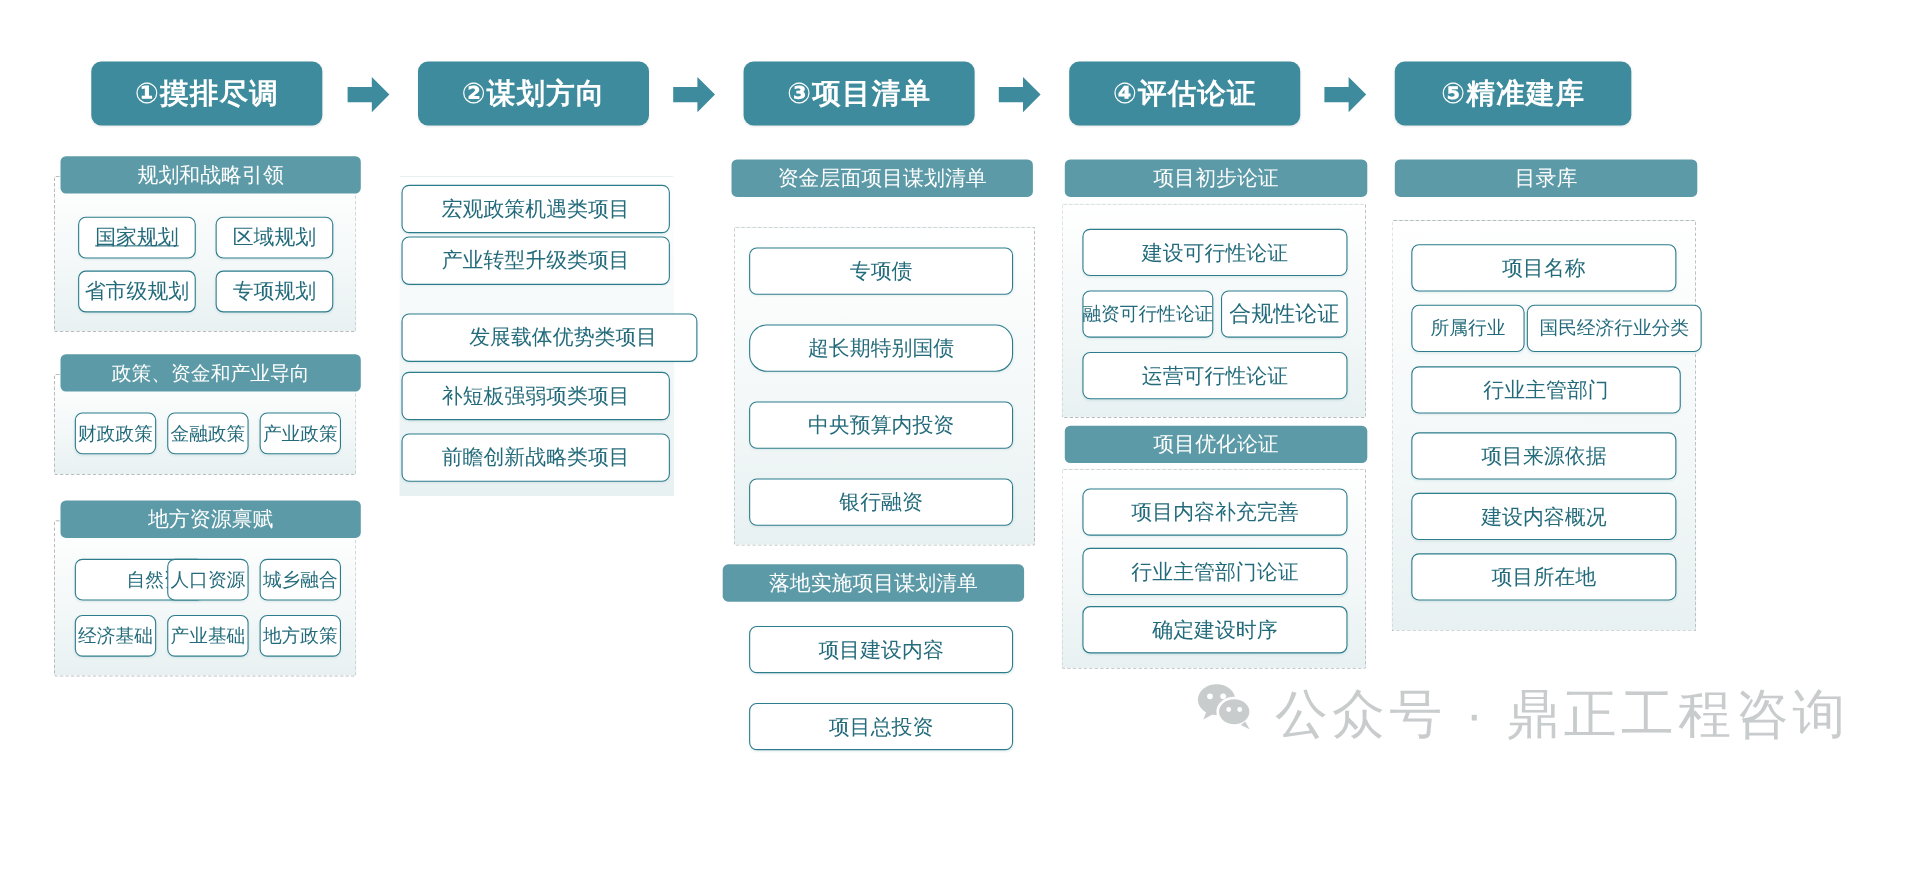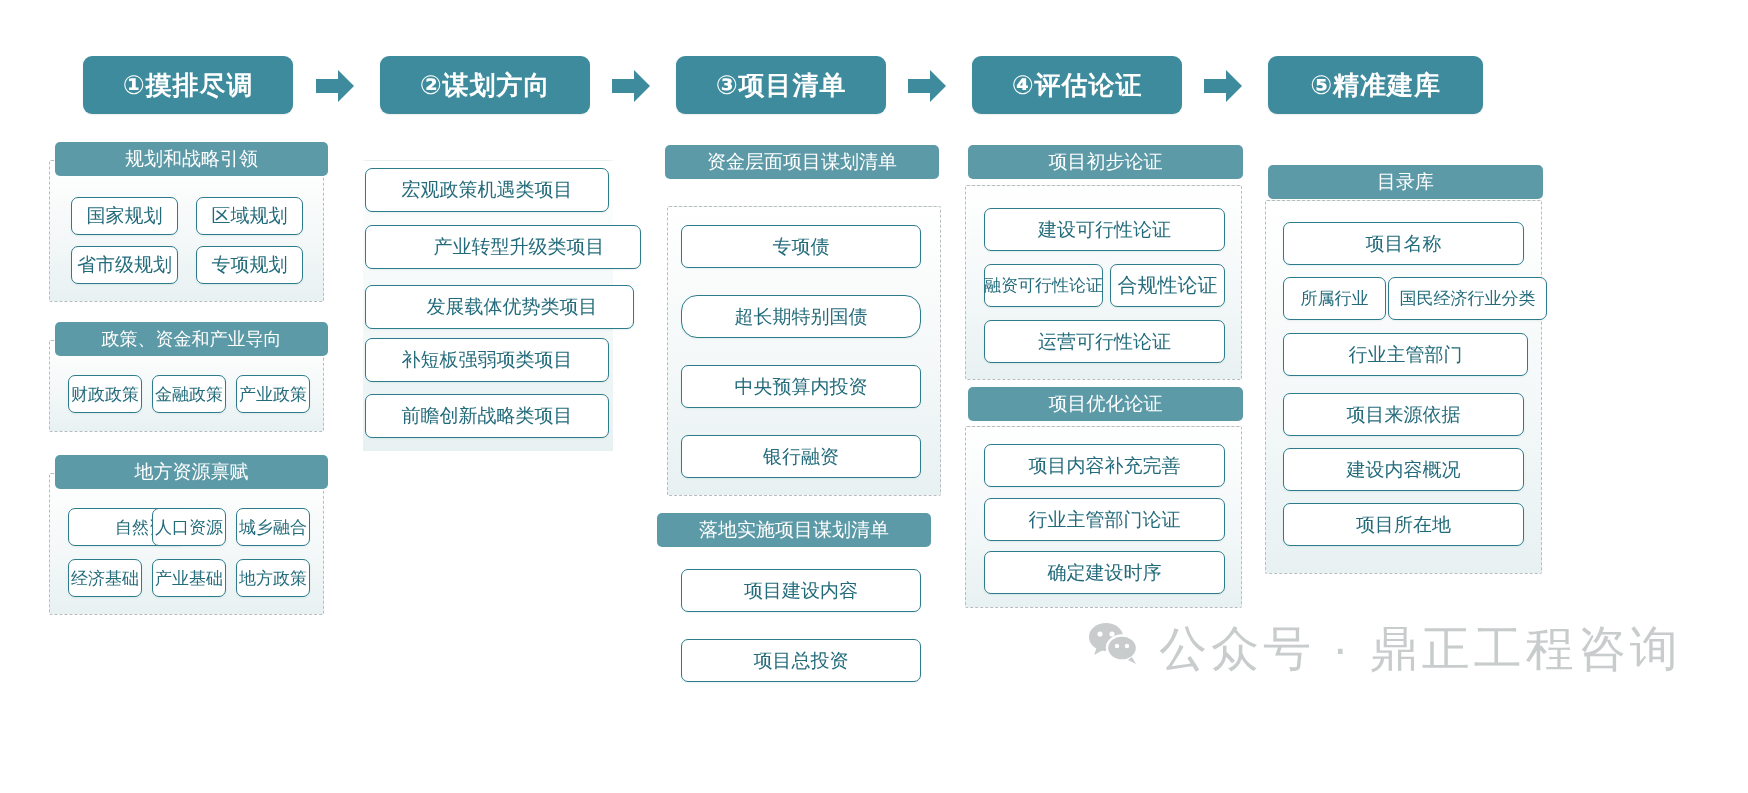--- a/index.html
+++ b/index.html
@@ -105,21 +105,21 @@
       </svg>
   </div>
   <div class="arrow" style="left:1200px;top:63px;">
     <svg viewBox="0 0 46 46">
         <path d="M4 16 H26 V7 L42 23 L26 39 V30 H4 Z" fill="#3d8b9c"></path>
       </svg>
   </div>
 
   <div class="sec-title" style="left:55px;top:142px;width:273px;height:34px;">规划和战略引领</div>
   <div class="dashed" style="left:49px;top:160px;width:273px;height:140px;"></div>
-  <div class="item" style="left:71px;top:197px;width:105px;height:36px;">国家规划</div>
+  <div class="item" style="left:71px;top:197px;width:105px;height:36px;text-decoration:underline;">国家规划</div>
   <div class="item" style="left:196px;top:197px;width:105px;height:36px;">区域规划</div>
   <div class="item" style="left:71px;top:246px;width:105px;height:36px;">省市级规划</div>
   <div class="item" style="left:196px;top:246px;width:105px;height:36px;">专项规划</div>
 
   <div class="sec-title" style="left:55px;top:322px;width:273px;height:34px;font-size:18px;">政策、资金和产业导向</div>
   <div class="dashed" style="left:49px;top:340px;width:273px;height:90px;"></div>
   <div class="item" style="left:68px;top:375px;width:72px;height:36px;font-size:17px;">财政政策</div>
   <div class="item" style="left:152px;top:375px;width:72px;height:36px;font-size:17px;">金融政策</div>
   <div class="item" style="left:236px;top:375px;width:72px;height:36px;font-size:17px;">产业政策</div>
 
@@ -127,21 +127,21 @@
   <div class="dashed" style="left:49px;top:473px;width:273px;height:140px;"></div>
   <div class="item" style="left:68px;top:508px;width:72px;height:36px;font-size:17px;padding-left:44px;">自然资源</div>
   <div class="item" style="left:152px;top:508px;width:72px;height:36px;font-size:17px;">人口资源</div>
   <div class="item" style="left:236px;top:508px;width:72px;height:36px;font-size:17px;">城乡融合</div>
   <div class="item" style="left:68px;top:559px;width:72px;height:36px;font-size:17px;">经济基础</div>
   <div class="item" style="left:152px;top:559px;width:72px;height:36px;font-size:17px;">产业基础</div>
   <div class="item" style="left:236px;top:559px;width:72px;height:36px;font-size:17px;">地方政策</div>
 
   <div class="dashed" style="left:363px;top:160px;width:248px;height:290px;border-color:transparent;"></div>
   <div class="item" style="left:365px;top:168px;width:242px;height:42px;">宏观政策机遇类项目</div>
-  <div class="item" style="left:365px;top:225px;width:242px;height:42px;padding-left:32px;">产业转型升级类项目</div>
+  <div class="item" style="left:365px;top:215px;width:242px;height:42px;">产业转型升级类项目</div>
   <div class="item" style="left:365px;top:285px;width:242px;height:42px;padding-left:25px;">发展载体优势类项目</div>
   <div class="item" style="left:365px;top:338px;width:242px;height:42px;">补短板强弱项类项目</div>
   <div class="item" style="left:365px;top:394px;width:242px;height:42px;">前瞻创新战略类项目</div>
 
   <div class="sec-title" style="left:665px;top:145px;width:274px;height:34px;">资金层面项目谋划清单</div>
   <div class="dashed" style="left:667px;top:206px;width:272px;height:288px;"></div>
   <div class="item" style="left:681px;top:225px;width:238px;height:41px;">专项债</div>
   <div class="item" style="left:681px;top:295px;width:238px;height:41px;border-radius:16px;">超长期特别国债</div>
   <div class="item" style="left:681px;top:365px;width:238px;height:41px;">中央预算内投资</div>
   <div class="item" style="left:681px;top:435px;width:238px;height:41px;">银行融资</div>
@@ -156,21 +156,21 @@
   <div class="item" style="left:984px;top:264px;width:117px;height:41px;font-size:17px;">融资可行性论证</div>
   <div class="item" style="left:1110px;top:264px;width:113px;height:41px;font-size:20px;">合规性论证</div>
   <div class="item" style="left:984px;top:320px;width:239px;height:41px;">运营可行性论证</div>
 
   <div class="sec-title" style="left:968px;top:387px;width:275px;height:34px;">项目优化论证</div>
   <div class="dashed" style="left:965px;top:426px;width:275px;height:180px;"></div>
   <div class="item" style="left:984px;top:444px;width:239px;height:41px;">项目内容补充完善</div>
   <div class="item" style="left:984px;top:498px;width:239px;height:41px;">行业主管部门论证</div>
   <div class="item" style="left:984px;top:551px;width:239px;height:41px;">确定建设时序</div>
 
-  <div class="sec-title" style="left:1268px;top:145px;width:275px;height:34px;margin-top:20px;">目录库</div>
+  <div class="sec-title" style="left:1268px;top:145px;width:275px;height:34px;">目录库</div>
   <div class="dashed" style="left:1265px;top:200px;width:275px;height:372px;"></div>
   <div class="item" style="left:1283px;top:222px;width:239px;height:41px;">项目名称</div>
   <div class="item" style="left:1283px;top:277px;width:101px;height:41px;font-size:17px;">所属行业</div>
   <div class="item" style="left:1388px;top:277px;width:157px;height:41px;font-size:17px;">国民经济行业分类</div>
   <div class="item" style="left:1283px;top:333px;width:243px;height:41px;">行业主管部门</div>
   <div class="item" style="left:1283px;top:393px;width:239px;height:41px;">项目来源依据</div>
   <div class="item" style="left:1283px;top:448px;width:239px;height:41px;">建设内容概况</div>
   <div class="item" style="left:1283px;top:503px;width:239px;height:41px;">项目所在地</div>
 
   <div class="watermark" style="left:1087px;top:617px;text-align:right;">

